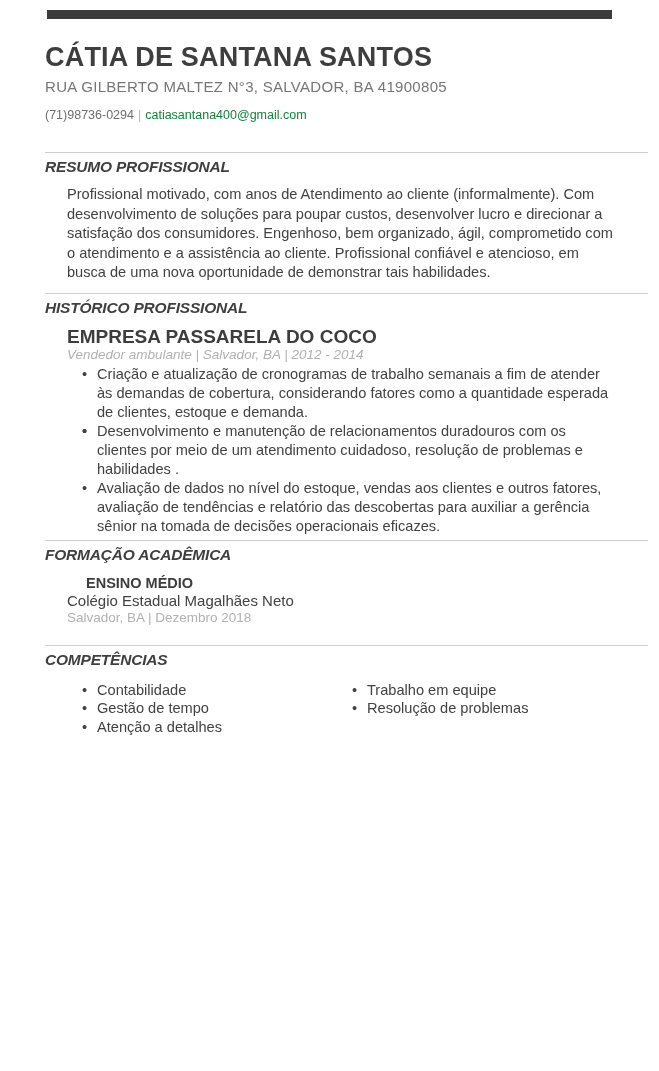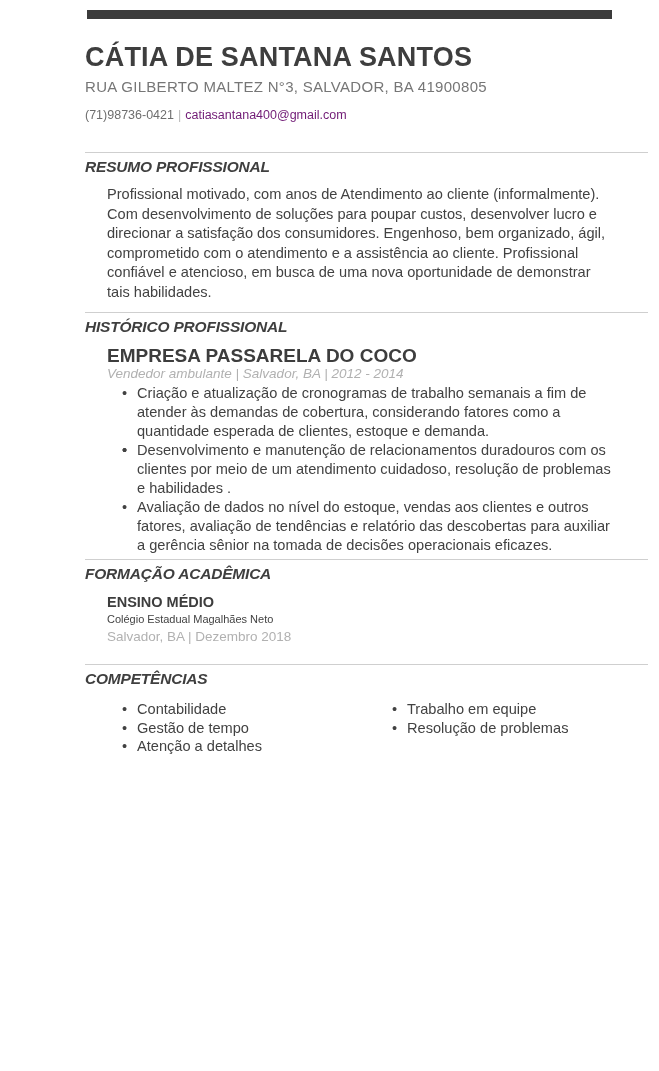--- a/index.html
+++ b/index.html
@@ -7,21 +7,20 @@
   body {
     font-family: "Liberation Sans", "DejaVu Sans", sans-serif;
     color: #424242;
   }
   .page {
     position: relative;
     width: 659px;
     height: 996px;
     background: #ffffff;
     overflow: hidden;
-    padding-left: 40px;
   }
   .top-bar {
     margin: 10px 47px 0 47px;
     height: 9px;
     background: #3b3b3b;
   }
   .name {
     margin: 23px 45px 0 45px;
     font-size: 27px;
     line-height: 30px;
@@ -37,21 +36,21 @@
     color: #767676;
   }
   .contact {
     margin: 5px 45px 0 45px;
     font-size: 12.5px;
     line-height: 15px;
     color: #6e6e6e;
   }
   .contact .sep { color: #b9b9b9; padding: 0 4px; }
   .contact a.email {
-    color: #701a75;
+    color: #15803d;
     text-decoration: none;
   }
   .rule {
     border: 0;
     border-top: 1px solid #cfcfcf;
     margin: 0 11px 0 45px;
     height: 0;
   }
   .rule.r1 { margin-top: 29px; }
   .rule.r2 { margin-top: 10px; }
@@ -97,29 +96,29 @@
     line-height: 19px;
     color: #424242;
   }
   ul.bullets li .dot {
     position: absolute;
     left: 0;
     top: 0;
     color: #424242;
   }
   .edu-degree {
-    margin: 11px 45px 0 67px;
+    margin: 11px 45px 0 86px;
     font-size: 14.5px;
     line-height: 16px;
     font-weight: 700;
     color: #3d3d3d;
   }
   .edu-school {
     margin: 0 45px 0 67px;
-    font-size: 11px;
+    font-size: 15px;
     line-height: 19px;
     color: #424242;
   }
   .edu-meta {
     margin: 0 45px 0 67px;
     font-size: 13.5px;
     line-height: 16px;
     color: #b1b1b1;
   }
   .skills-cols {
@@ -148,21 +147,21 @@
 </head>
 <body>
 
 <div class="page">
 
   <div class="top-bar"></div>
 
   <div class="name">CÁTIA DE SANTANA SANTOS</div>
   <div class="address">RUA GILBERTO MALTEZ N°3, SALVADOR, BA 41900805</div>
   <div class="contact">
-    <span>(71)98736-0421</span><span class="sep">|</span><a class="email" href="#">catiasantana400@gmail.com</a>
+    <span>(71)98736-0294</span><span class="sep">|</span><a class="email" href="#">catiasantana400@gmail.com</a>
   </div>
 
   <hr class="rule r1">
   <div class="sec-title">RESUMO PROFISSIONAL</div>
   <div class="summary-text">Profissional motivado, com anos de Atendimento ao cliente (informalmente). Com desenvolvimento de soluções para poupar custos, desenvolver lucro e direcionar a satisfação dos consumidores. Engenhoso, bem organizado, ágil, comprometido com o atendimento e a assistência ao cliente. Profissional confiável e atencioso, em busca de uma nova oportunidade de demonstrar tais habilidades.</div>
 
   <hr class="rule r2">
   <div class="sec-title">HISTÓRICO PROFISSIONAL</div>
 
   <div>

